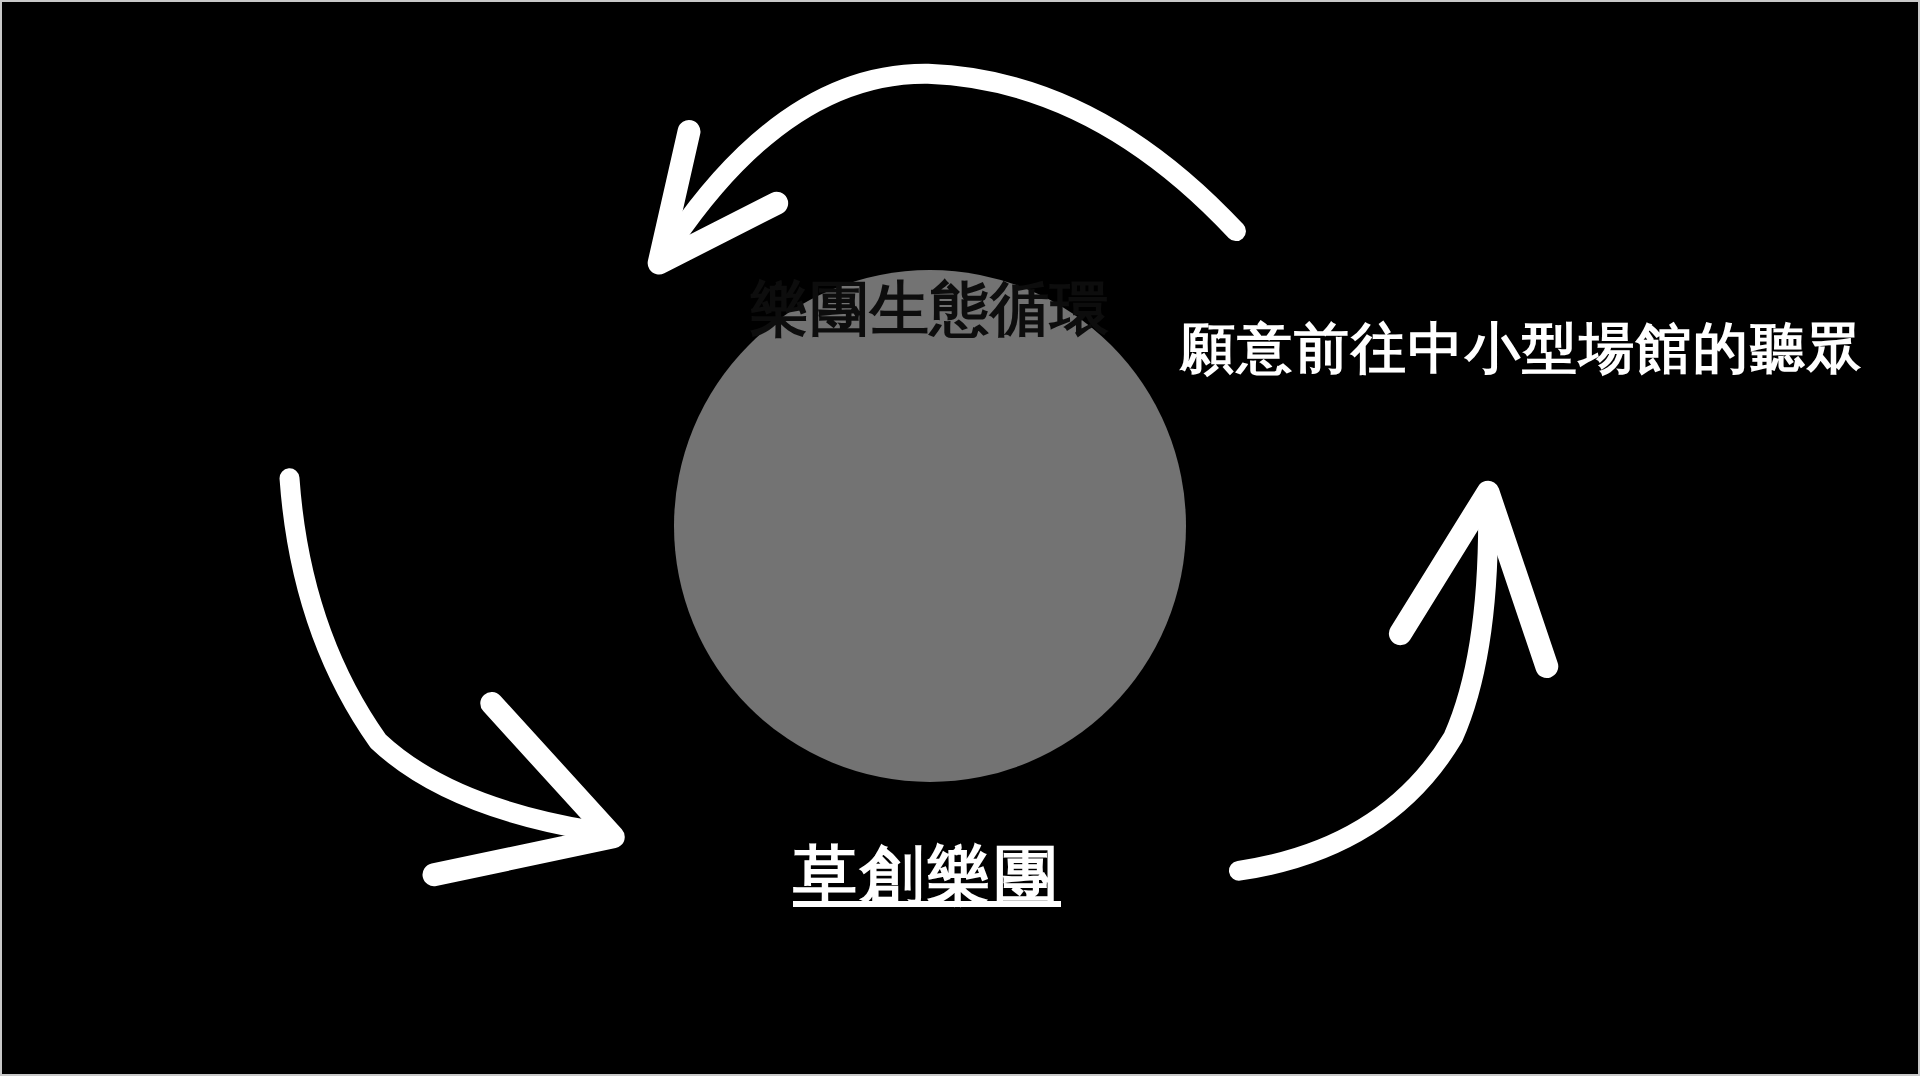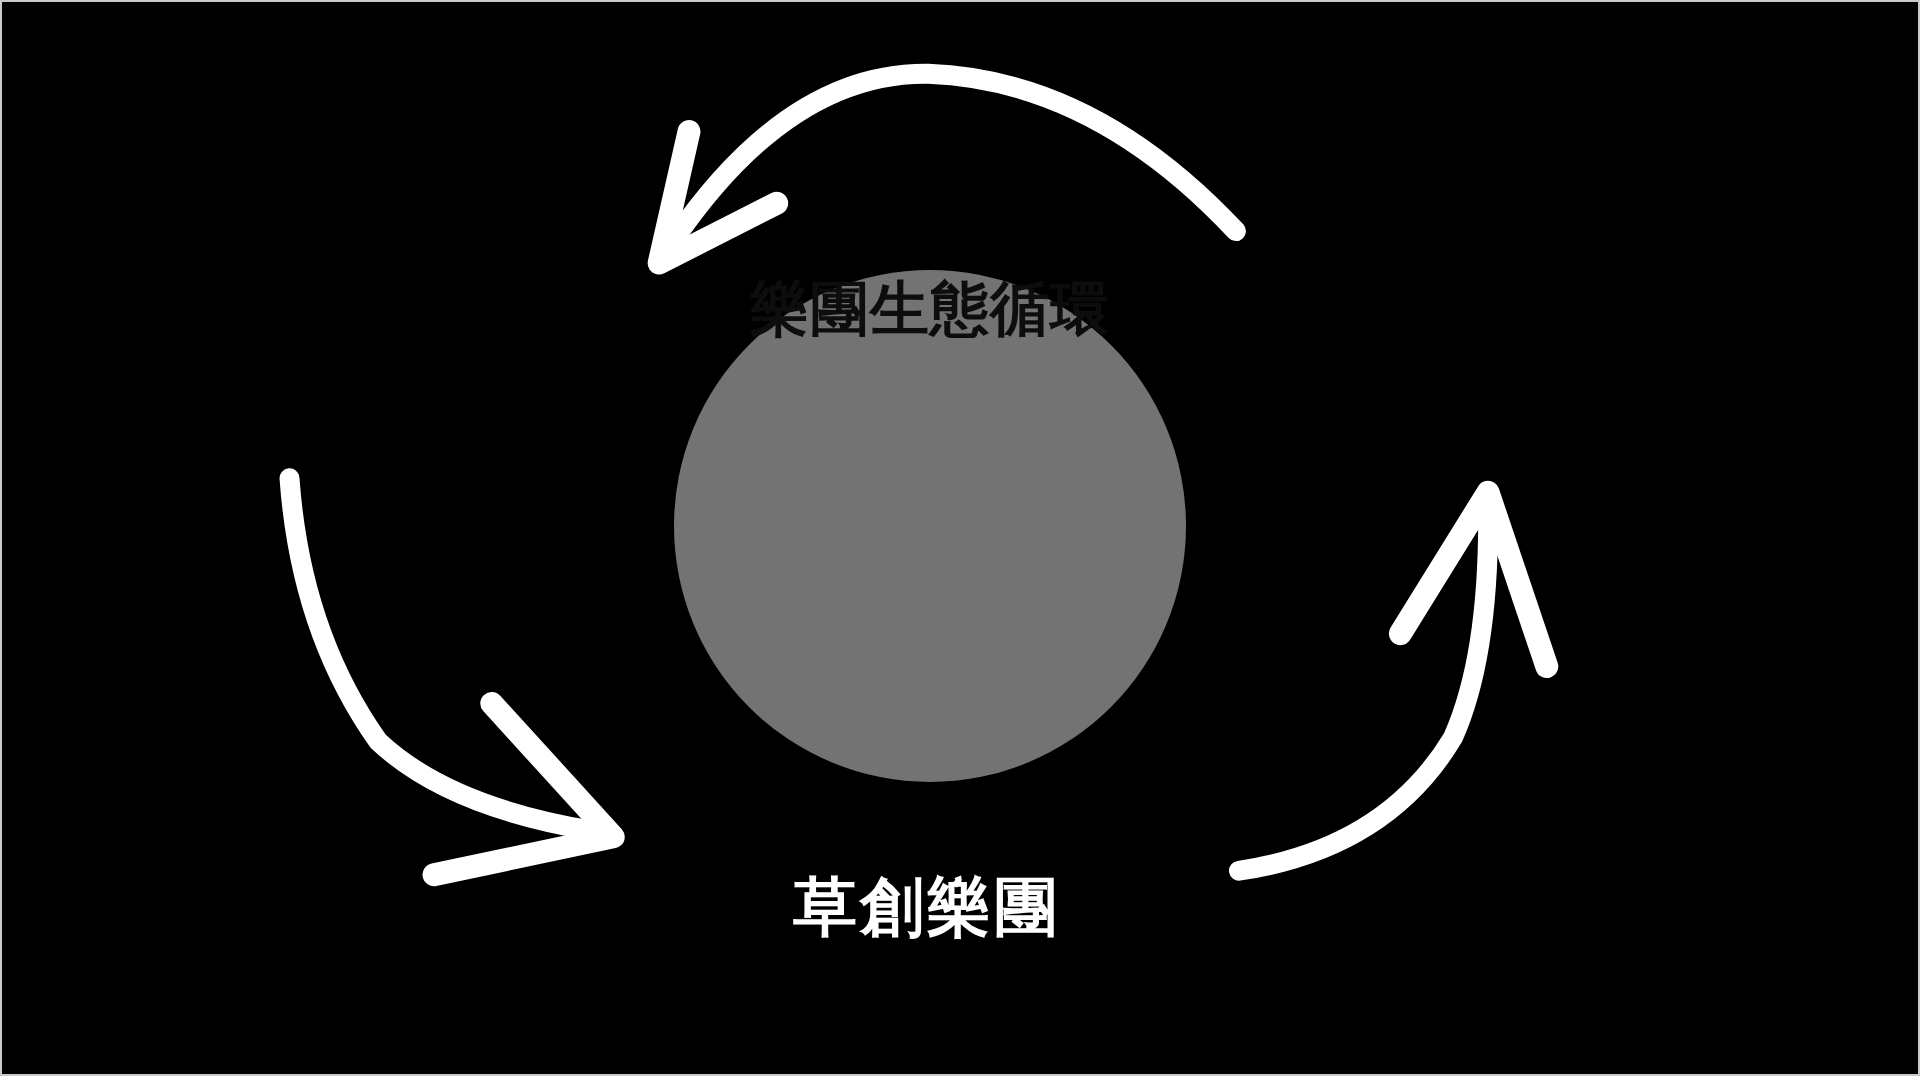--- a/index.html
+++ b/index.html
@@ -67,24 +67,25 @@
   }
   .label-audience {
     left: 1520px;
     top: 310px;
     transform: translateX(-50%);
     font-size: 55px;
     letter-spacing: 2px;
   }
   .label-bands {
     left: 925px;
-    top: 862px;
+    top: 830px;
     transform: translateX(-50%);
     font-size: 64px;
     letter-spacing: 3px;
+    text-decoration: underline;
   }
 </style>
 </head>
 <body>
 
 <div class="canvas">
 
   <svg class="arrows-svg" viewBox="0 0 1920 1076" xmlns="http://www.w3.org/2000/svg">
 
     <g>
@@ -101,16 +102,17 @@
       <path class="shaft" d="M 1240 872 Q 1388 850 1455 738 Q 1492 655 1490 505"></path>
       <path class="head" d="M 1402 634 L 1490 492 L 1549 667"></path>
     </g>
   </svg>
 
   <div class="center-circle">
     <span>樂團生態循環</span>
   </div>
 
 
+  <div class="node-label label-audience">願意前往中小型場館的聽眾</div>
 
   <div class="node-label label-bands">草創樂團</div>
 
 </div>
 
 </body></html>

